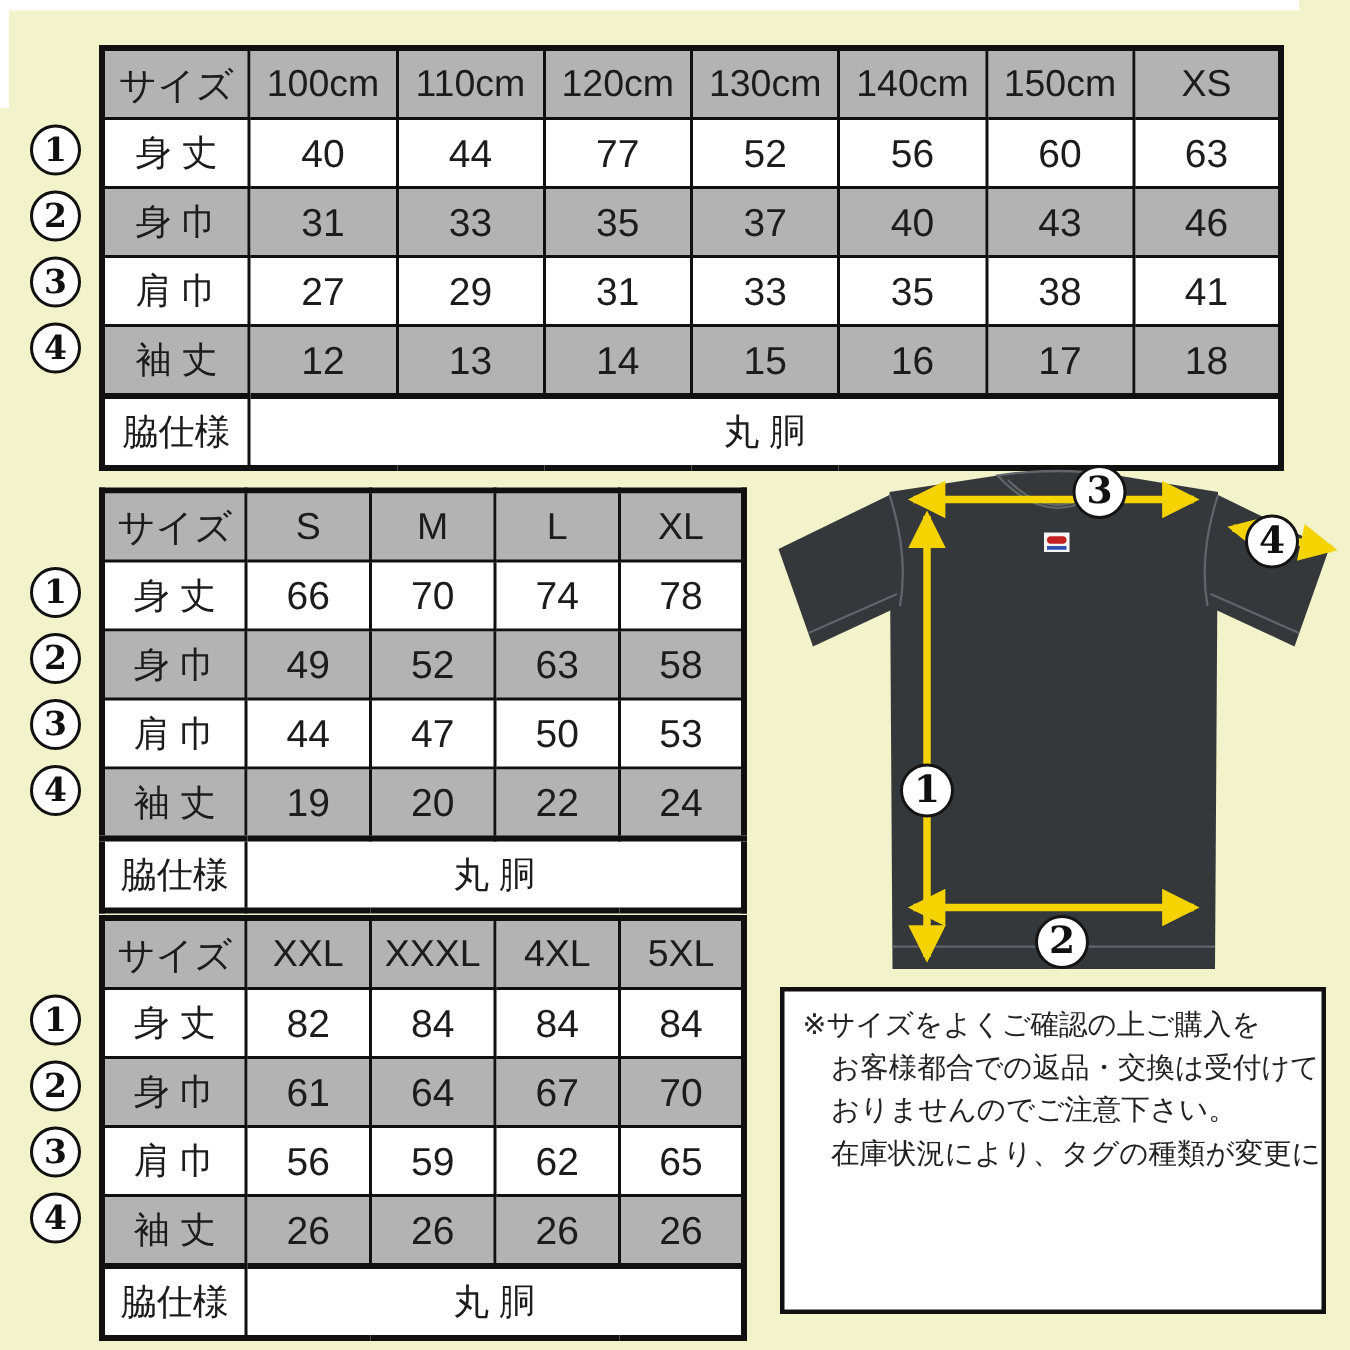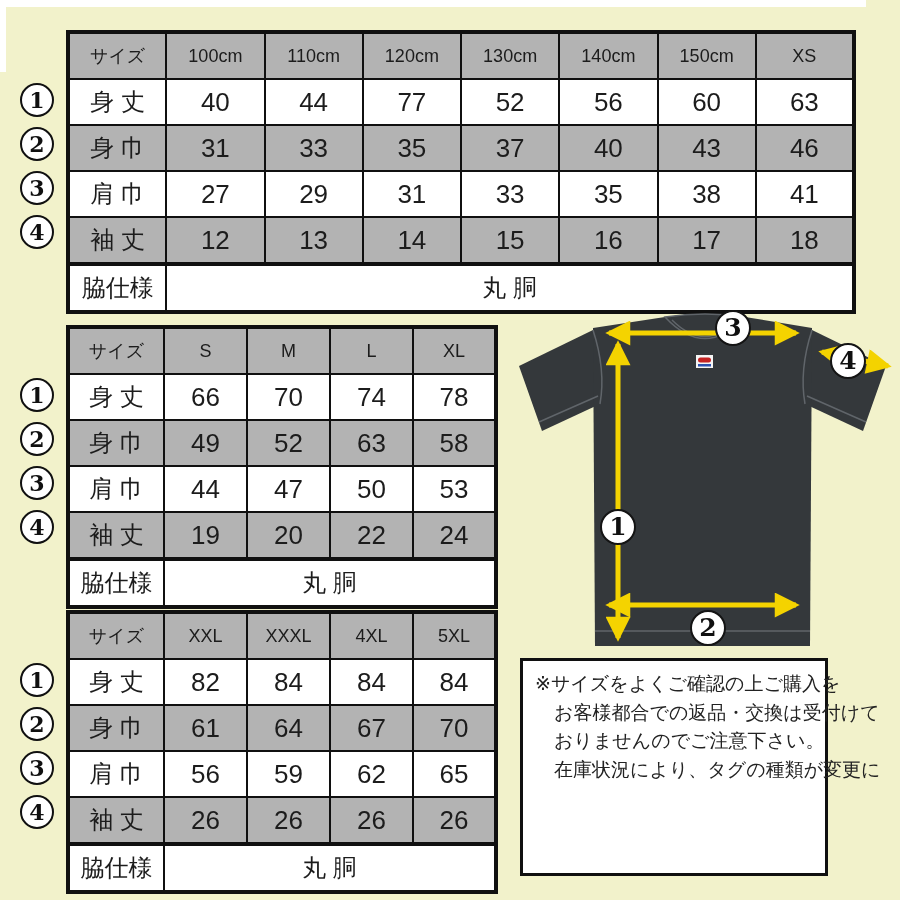--- a/index.html
+++ b/index.html
@@ -14,38 +14,38 @@
 
   .tbl-wrap{position:absolute}
   #t1{left:66px;top:30px;width:790px}
   #t2{left:66px;top:325px;width:432px}
   #t3{left:66px;top:610px;width:432px}
 
   table{border-collapse:collapse;width:100%;table-layout:fixed;background:#ffffff;
         border:4px solid #101010}
   th,td{border:2px solid #101010;height:44px;text-align:center;vertical-align:middle;
         padding:0;overflow:hidden}
-  th{background:#b3b3b3;font-weight:normal;font-size:18px}
+  th{background:#b3b3b3;font-weight:normal;font-size:25px}
   tr.alt td{background:#b3b3b3}
   td.lbl{font-size:24px}
   td.val{font-size:26px}
   tr.foot td{border-top:4px solid #101010;font-size:24px}
 
   .marker{
     position:absolute;left:-46px;width:30px;height:30px;border:2px solid #101010;
     border-radius:50%;background:#fff;color:#101010;
     font-family:"DejaVu Serif","Liberation Serif",serif;
     font-size:22px;font-weight:bold;line-height:30px;text-align:center;
   }
   .m1{top:53px}.m2{top:97px}.m3{top:141px}.m4{top:185px}
 
   #diagram{position:absolute;left:505px;top:298px;width:395px;height:362px}
 
   #notes{
-    position:absolute;left:520px;top:658px;width:308px;height:218px;
+    position:absolute;left:520px;top:658px;width:364px;height:218px;
     background:#ffffff;border:3px solid #101010;box-sizing:border-box;
     padding:9px 6px 6px 12px;font-size:19px;line-height:28.5px;color:#222;
   }
   #notes .line{white-space:nowrap}
   #notes .line.indent{padding-left:19px}
 
   .dg-num{
     font-family:"DejaVu Serif","Liberation Serif",serif;
     font-size:25px;font-weight:bold;fill:#101010;
   }

